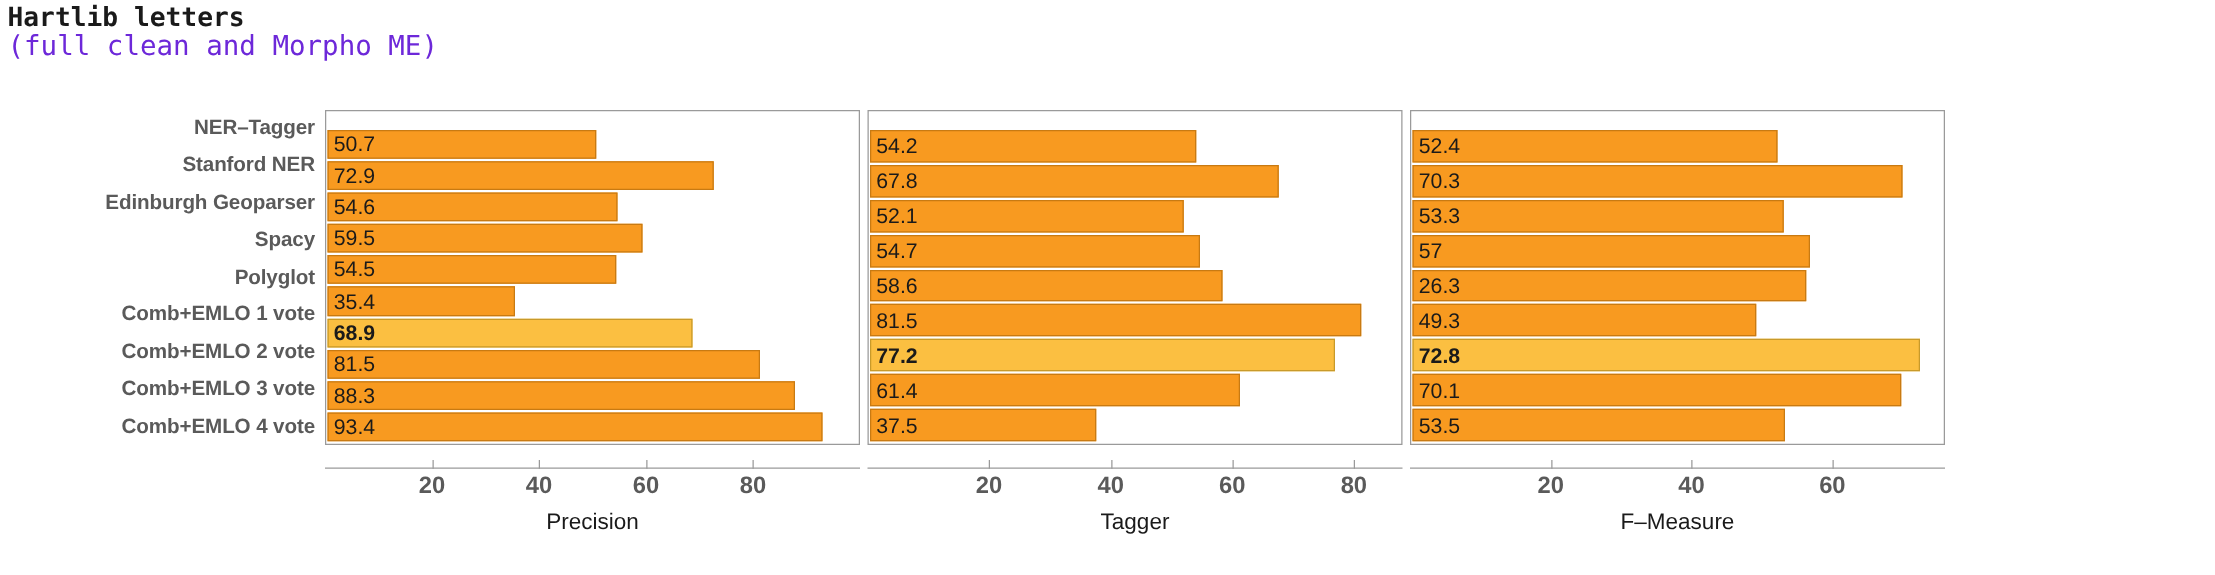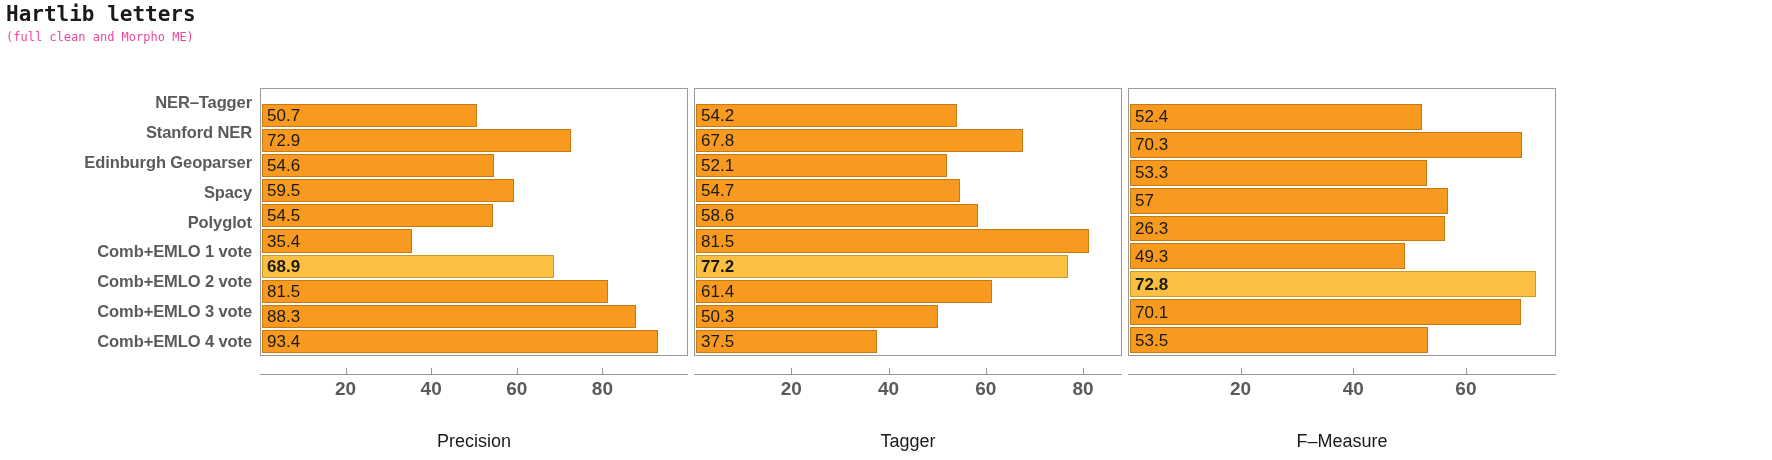--- a/index.html
+++ b/index.html
@@ -25,22 +25,22 @@
     font-family: "DejaVu Sans Mono", "Liberation Mono", monospace;
     font-weight: bold;
     font-size: 21px;
     color: #1a1a1a;
     line-height: 24px;
     white-space: pre;
   }
   #chart-subtitle {
     font-family: "DejaVu Sans Mono", "Liberation Mono", monospace;
     font-weight: normal;
-    font-size: 12px;
-    color: #ec4899;
+    font-size: 22px;
+    color: #6d28d9;
     line-height: 23px;
     white-space: pre;
   }
 
   
   #plot-area {
     position: absolute;
     left: 0;
     top: 88px;
     width: 1772px;
@@ -159,21 +159,20 @@
   }
   .axis-title {
     position: absolute;
     top: 51px;
     left: 0;
     right: 0;
     text-align: center;
     font-size: 18px;
     color: #1a1a1a;
     white-space: nowrap;
-    margin-top: 24px;
   }
 </style>
 </head>
 <body>
 
 <div id="title-block">
   <div id="chart-title">Hartlib letters</div>
   <div id="chart-subtitle">(full clean and Morpho ME)</div>
 </div>
 
@@ -277,24 +276,20 @@
             </div>
             <div class="bar-row">
               <div class="bar highlight" style="width: 87.7273%;"></div>
               <span class="bar-value bold">77.2</span>
             </div>
             <div class="bar-row">
               <div class="bar" style="width: 69.7727%;"></div>
               <span class="bar-value">61.4</span>
             </div>
             <div class="bar-row">
-              <div class="bar" style="width: 57.1591%;"></div>
-              <span class="bar-value">50.3</span>
-            </div>
-            <div class="bar-row">
               <div class="bar" style="width: 42.6136%;"></div>
               <span class="bar-value">37.5</span>
             </div>
           </div>
         </div>
         <div class="axis">
           <div class="axis-line"></div>
           <div class="tick" style="left: 22.7273%;"></div>
           <div class="tick-label" style="left: 22.7273%;">20</div>
           <div class="tick" style="left: 45.4545%;"></div>

